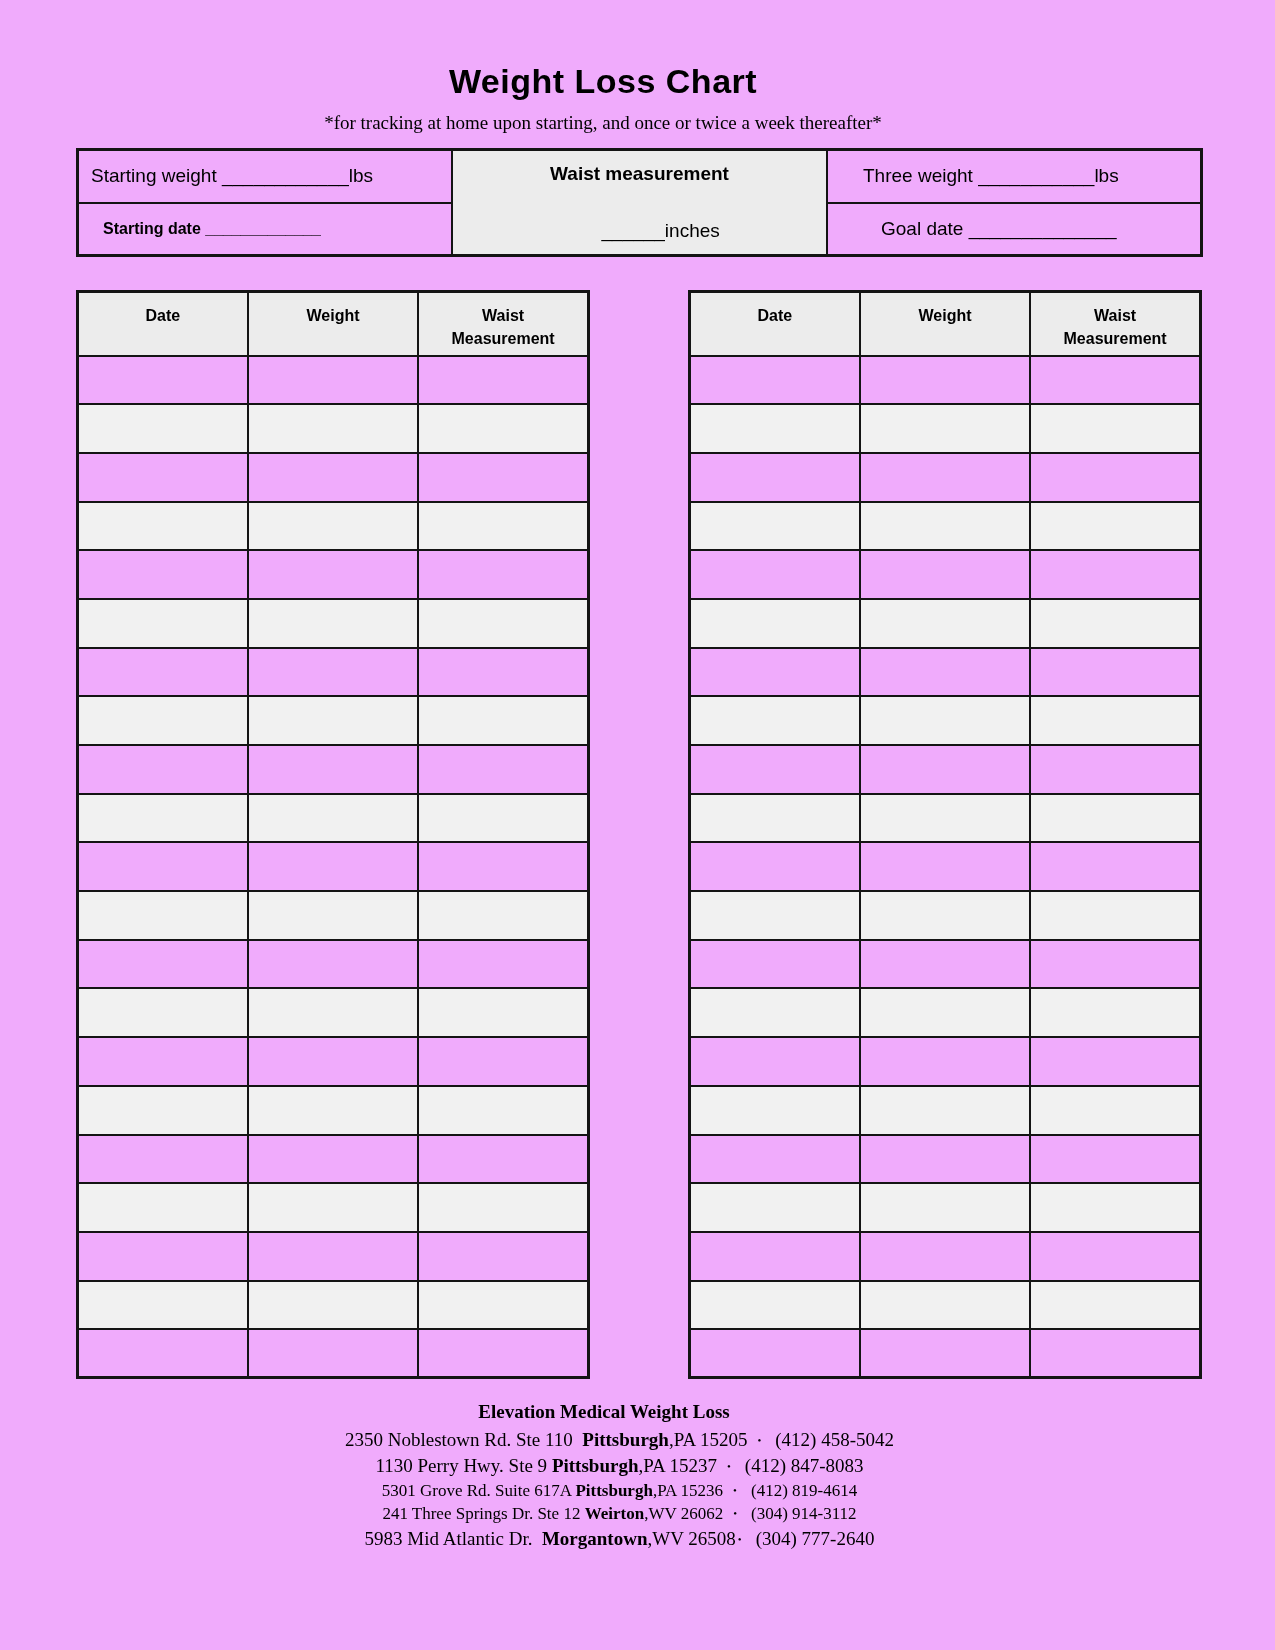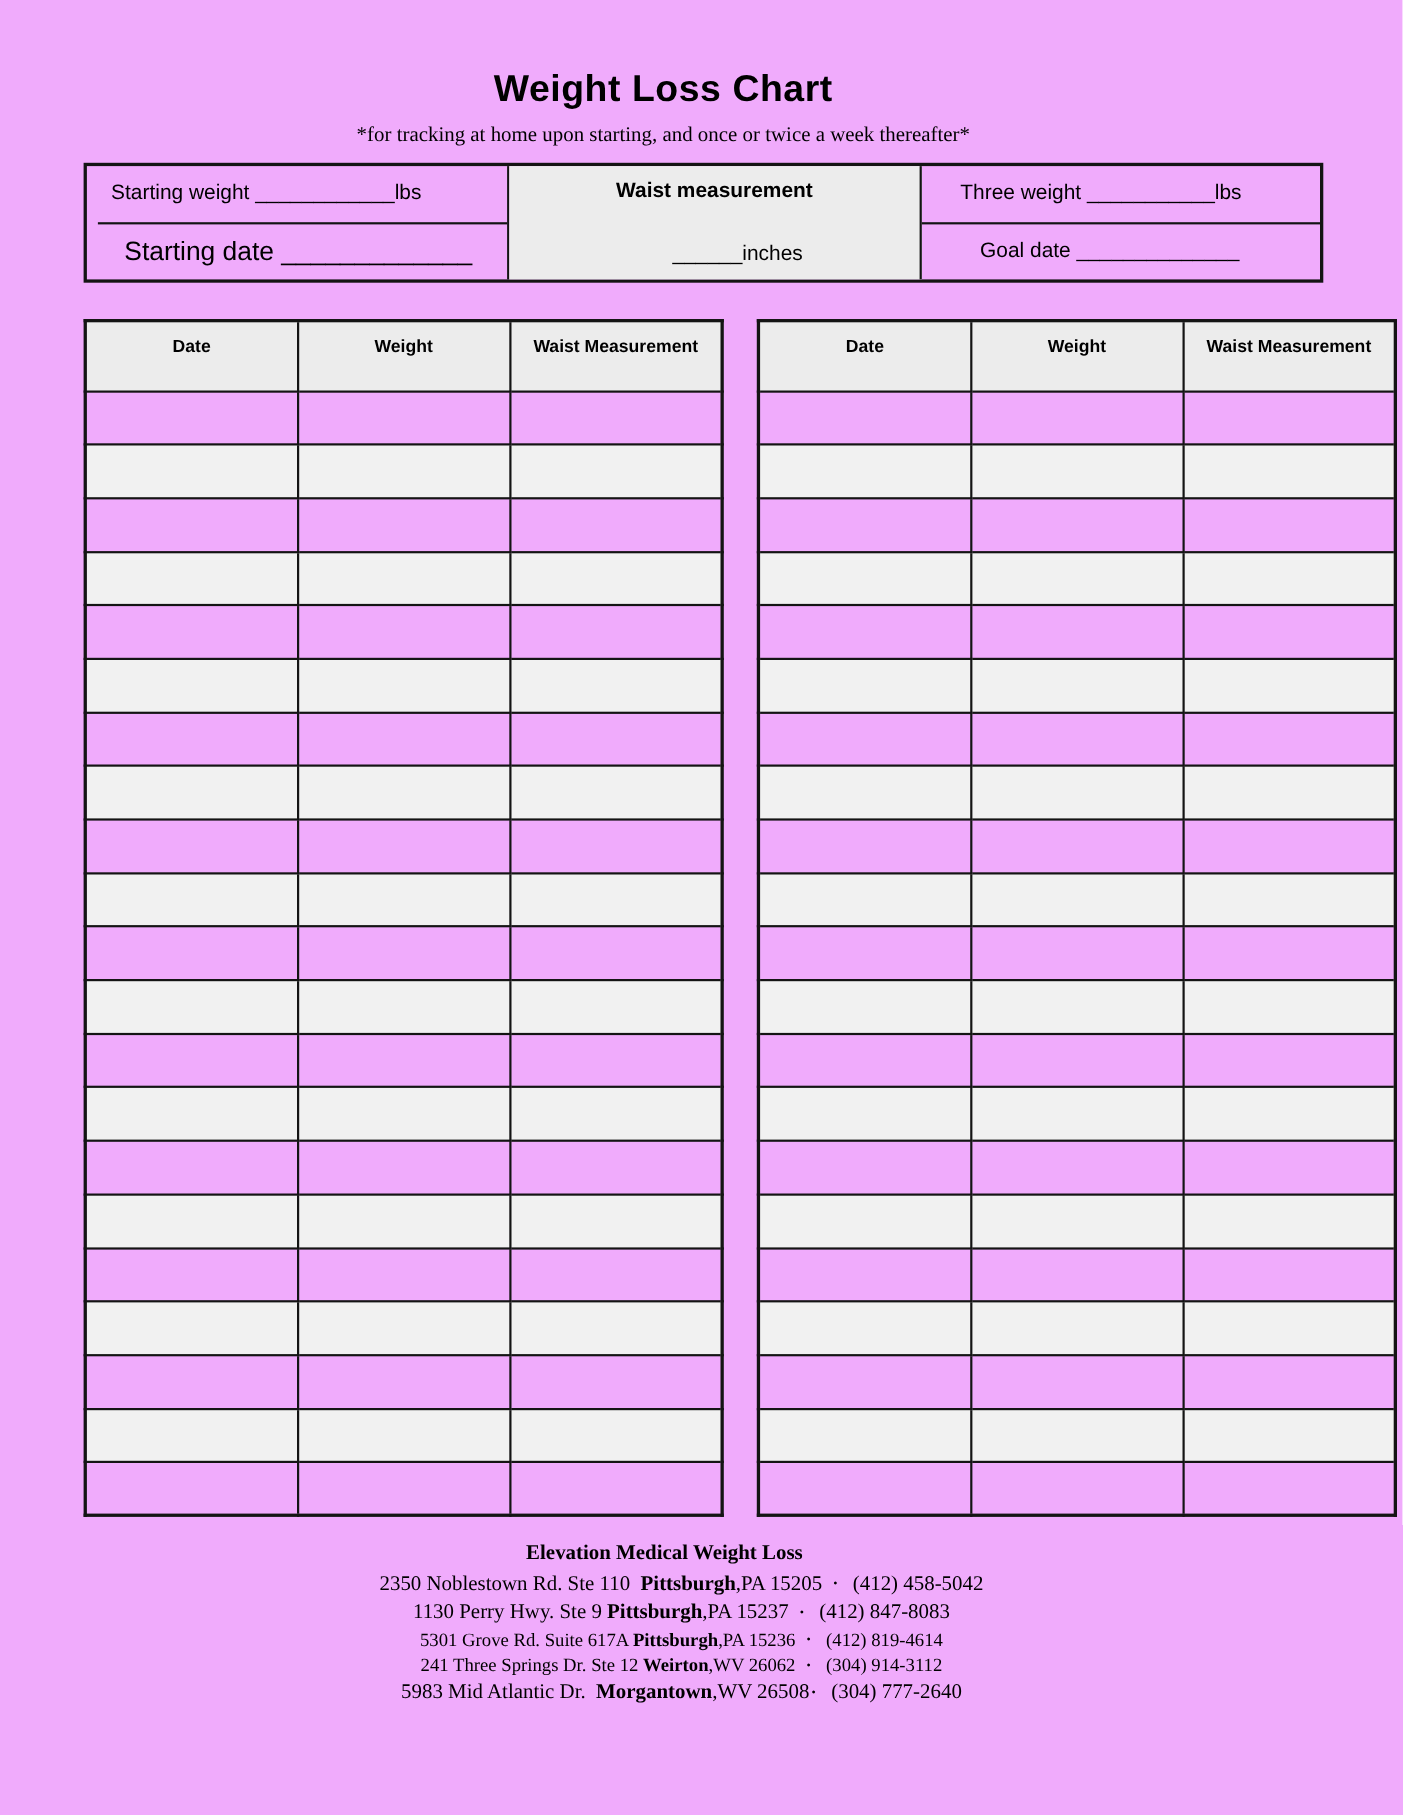--- a/index.html
+++ b/index.html
@@ -9,38 +9,38 @@
   }
 
   
   .title-wrap { position:absolute; top:62px; left:0; width:1206px; text-align:center; }
   .page-title { margin:0; font-size:34px; font-weight:bold; letter-spacing:0.5px; }
   .page-subtitle { margin-top:11px; font-size:19px;font-family:Liberation Serif, serif; }
 
   
   .summary-box {
     position:absolute; left:76px; top:148px; width:1127px; height:109px;
-    border:3px solid var(--border, #141414); box-sizing:border-box; display:flex;padding-left:10px;
+    border:3px solid var(--border, #141414); box-sizing:border-box; display:flex;
   }
   .scell { box-sizing:border-box; height:100%; }
   .scell.left  { width:374px; border-right:2px solid var(--border, #141414); display:flex; flex-direction:column; }
   .scell.mid   { width:375px; border-right:2px solid var(--border, #141414);
                  background:var(--header-shade, #ececec); text-align:center; font-size:19px; }
   .scell.right { flex:1; display:flex; flex-direction:column; }
   .frow { flex:1; display:flex; align-items:center; font-size:19px; white-space:pre; }
   .scell.left  .frow.r1 { border-bottom:2px solid var(--border, #141414); padding-left:12px; }
-  .scell.left  .frow.r2 { padding-left:24px; font-weight:normal; font-size:24px; }
+  .scell.left  .frow.r2 { padding-left:24px; font-weight:bold; font-size:16px; }
   .scell.right .frow.r1 { border-bottom:2px solid var(--border, #141414); padding-left:35px; }
   .scell.right .frow.r2 { padding-left:53px; }
   .waist-title { margin-top:12px; font-weight:bold; }
   .waist-line2 { margin-top:13px; white-space:pre; }
 
   
   table.log-table {
-    position:absolute; top:290px; width:582px;
+    position:absolute; top:290px; width:514px;
     border-collapse:collapse; table-layout:fixed;
     border:3px solid var(--border, #141414);
   }
   #table-left  { left:76px; }
   #table-right { left:688px; }
   .log-table th, .log-table td { border:2px solid var(--border, #141414); }
   .log-table th {
     height:64px; box-sizing:border-box; vertical-align:top; padding:11px 18px 0 18px;
     background:var(--header-shade, #ececec); font-size:16px; font-weight:bold; line-height:1.45;
   }

